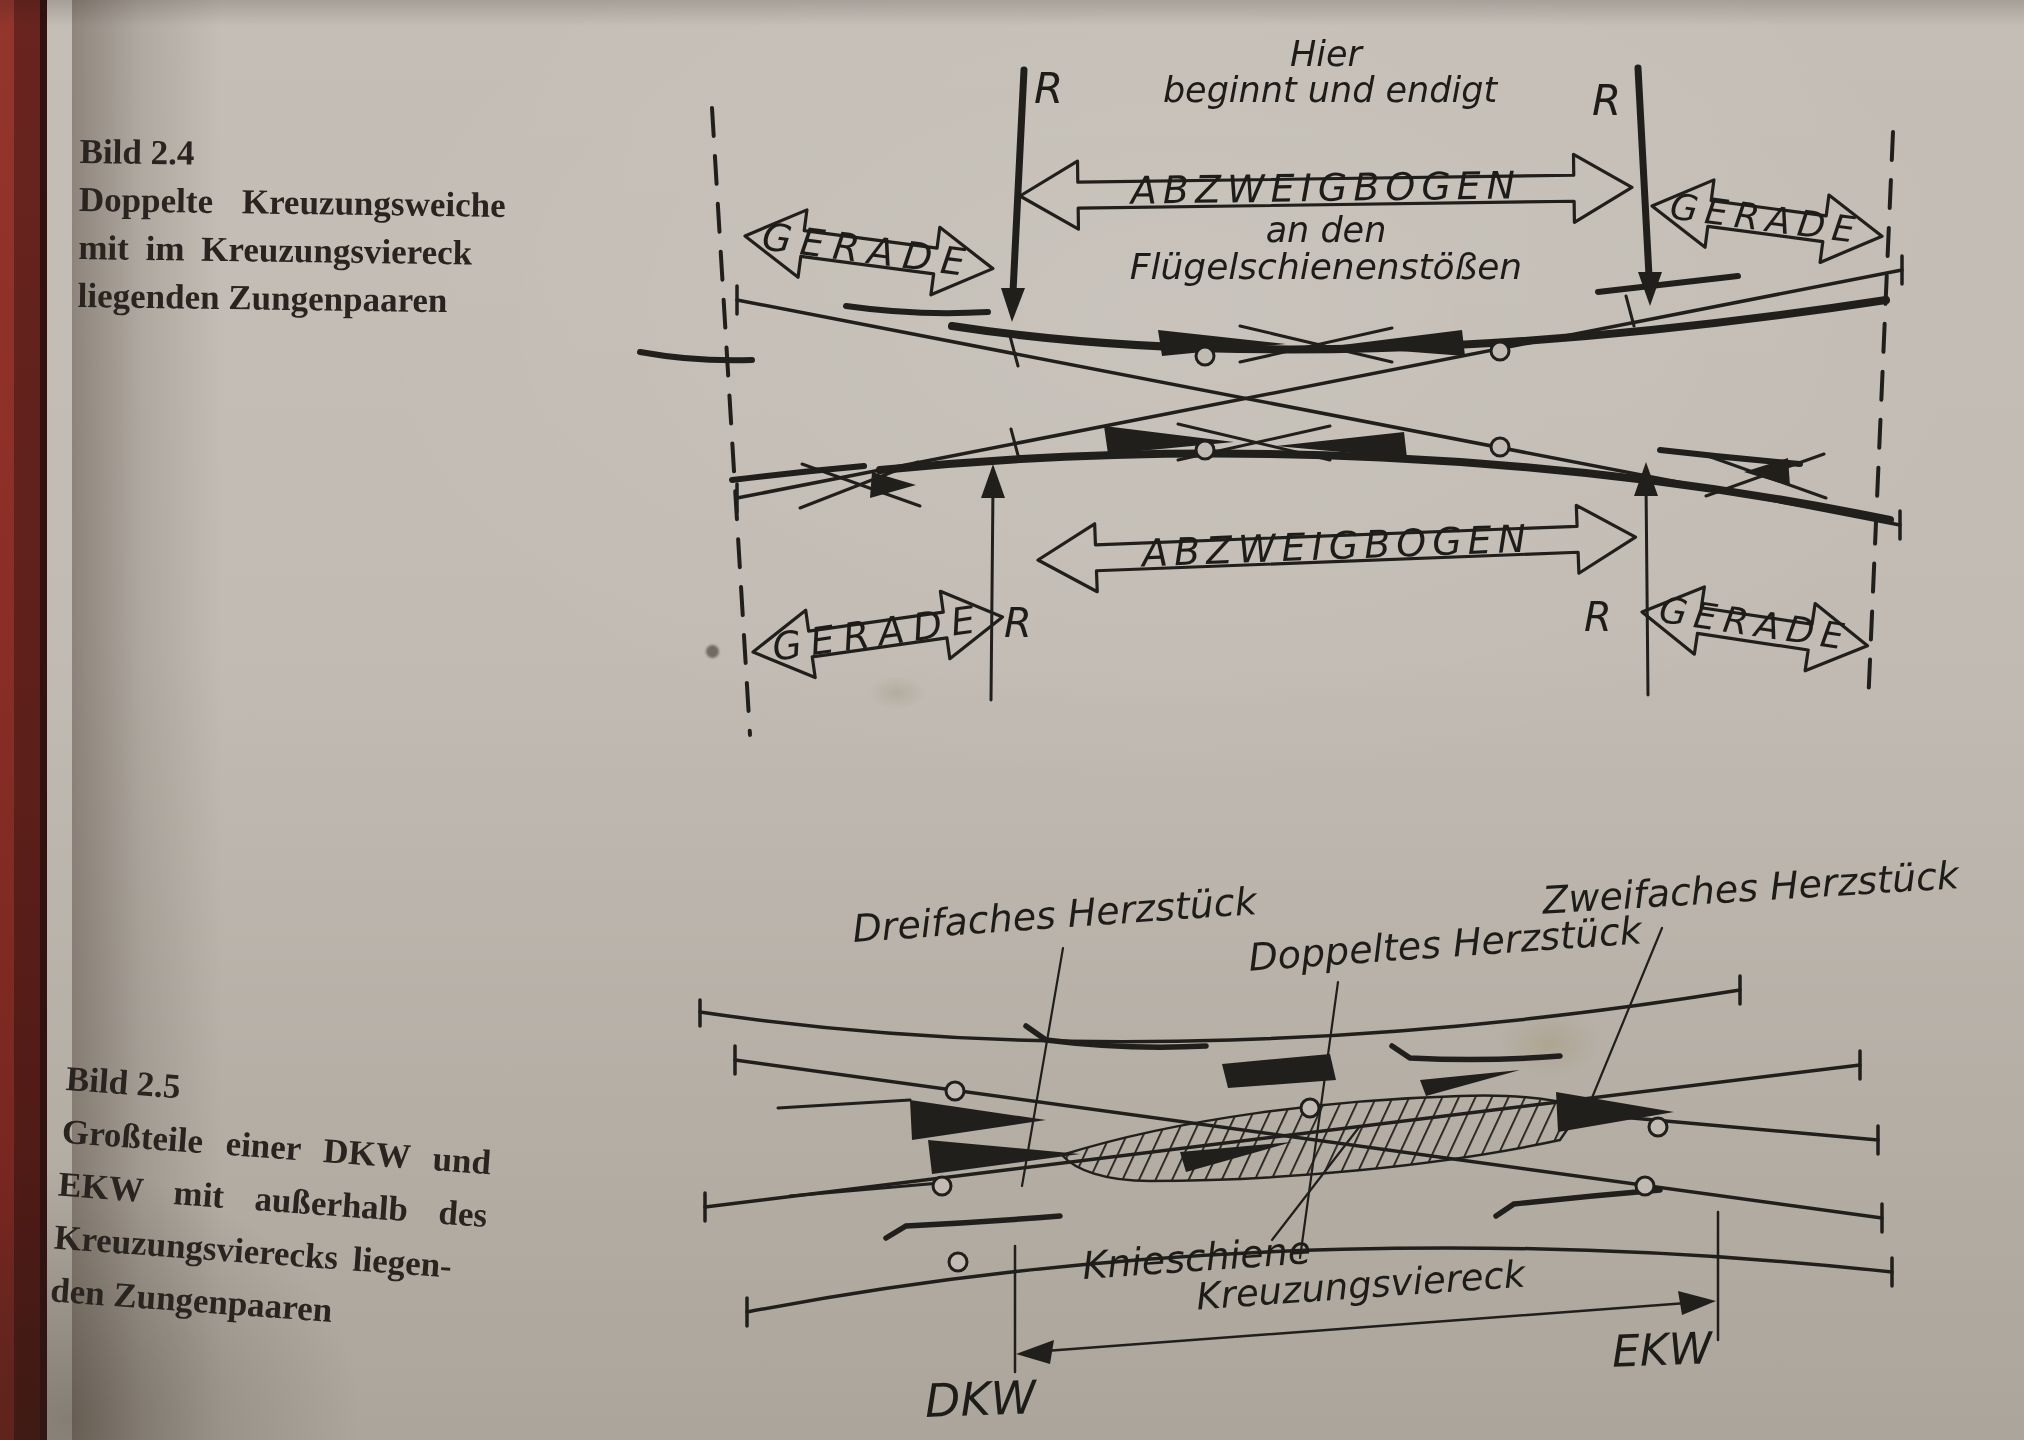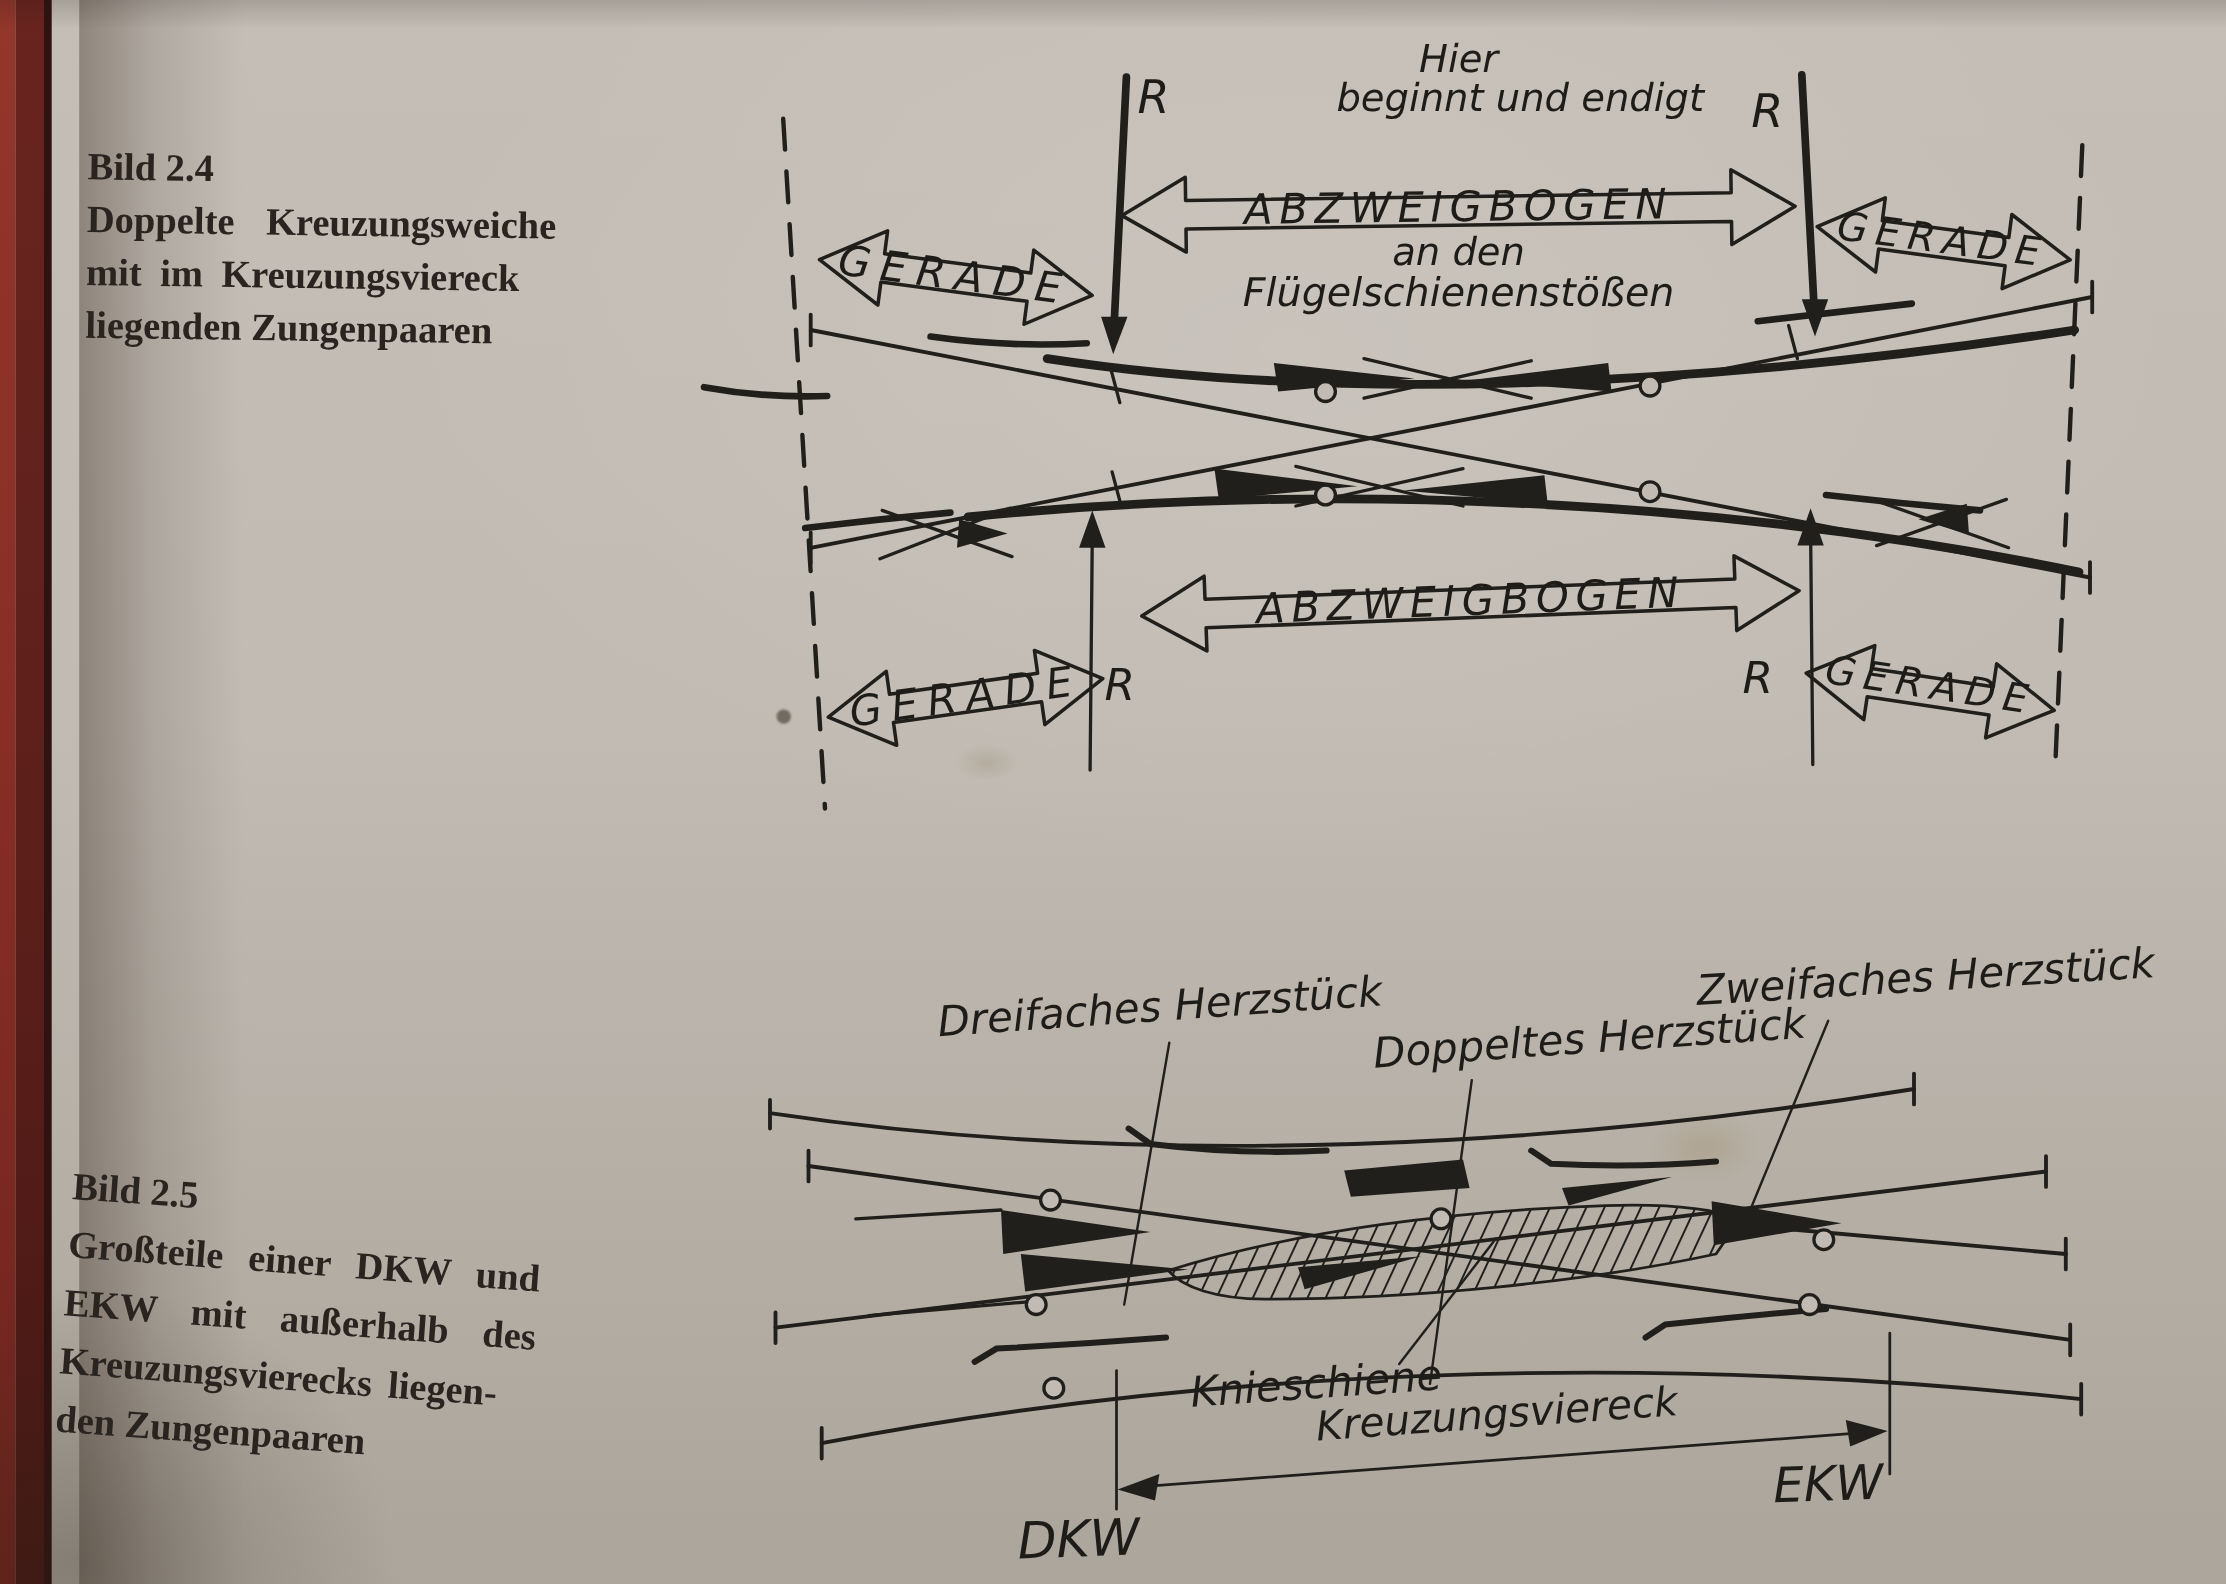--- a/index.html
+++ b/index.html
@@ -190,21 +190,21 @@
   <div class="caption cap24">
     <div>Bild 2.4</div>
     <div class="l2">Doppelte Kreuzungsweiche</div>
     <div class="l3">mit im Kreuzungsviereck</div>
     <div class="l4">liegenden Zungenpaaren</div>
   </div>
 
   <div class="dlabel" style="left:1034px;top:64px;font-size:42px;">R</div>
   <div class="dlabel" style="left:1592px;top:76px;font-size:42px;">R</div>
   <div class="dlabel ctr" style="left:1136px;top:34px;width:380px;font-size:35px;">Hier</div>
-  <div class="dlabel ctr" style="left:1152px;top:70px;width:460px;font-size:35px;">beginnt und endigt</div>
+  <div class="dlabel ctr" style="left:1100px;top:70px;width:460px;font-size:35px;">beginnt und endigt</div>
   <div class="dlabel ctr" style="left:1056px;top:166px;width:540px;font-size:38px;letter-spacing:6px;transform:rotate(-0.8deg);">ABZWEIGBOGEN</div>
   <div class="dlabel ctr" style="left:1136px;top:210px;width:380px;font-size:35px;">an den</div>
   <div class="dlabel ctr" style="left:1046px;top:246px;width:560px;font-size:36px;">Flügelschienenstößen</div>
   <div class="dlabel ctr" style="left:753px;top:228px;width:230px;font-size:38px;letter-spacing:9px;transform:rotate(7.5deg);">GERADE</div>
   <div class="dlabel ctr" style="left:1656px;top:198px;width:220px;font-size:36px;letter-spacing:7px;transform:rotate(7.5deg);">GERADE</div>
   <div class="dlabel ctr" style="left:1067px;top:524px;width:540px;font-size:38px;letter-spacing:6px;transform:rotate(-2.2deg);">ABZWEIGBOGEN</div>
   <div class="dlabel" style="left:1004px;top:600px;font-size:40px;">R</div>
   <div class="dlabel" style="left:1584px;top:594px;font-size:40px;">R</div>
   <div class="dlabel ctr" style="left:763px;top:611px;width:230px;font-size:38px;letter-spacing:9px;transform:rotate(-8deg);">GERADE</div>
   <div class="dlabel ctr" style="left:1645px;top:603px;width:220px;font-size:36px;letter-spacing:7px;transform:rotate(8.5deg);">GERADE</div>

